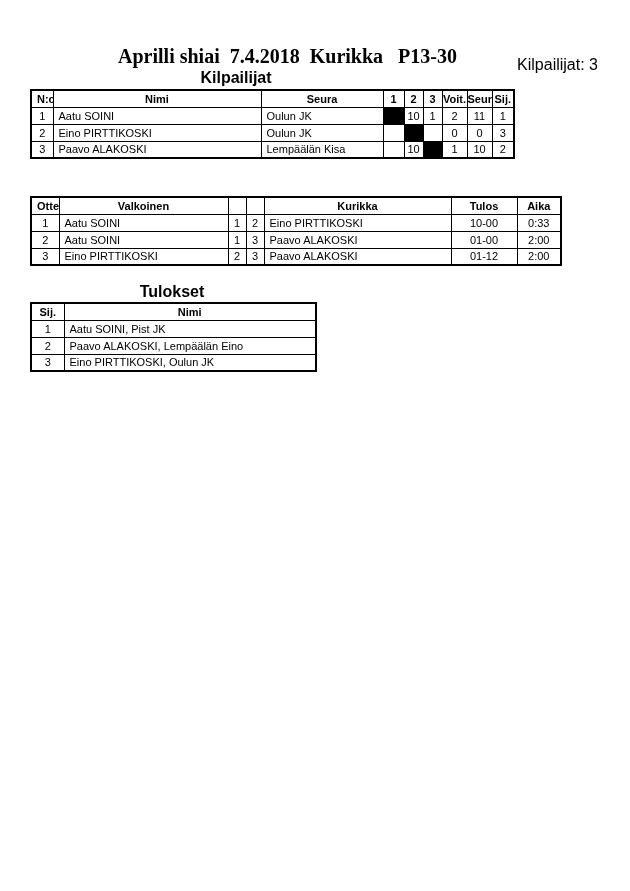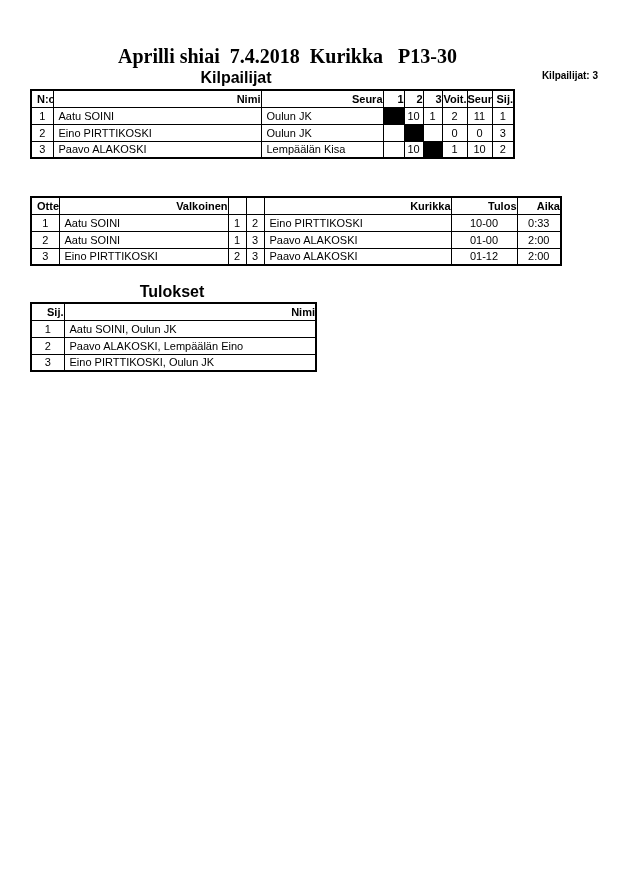--- a/index.html
+++ b/index.html
@@ -22,41 +22,41 @@
     position:absolute;
     font-size:16px; font-weight:bold;
     transform:translateX(-50%);
     white-space:nowrap;
   }
   #kilpailijat-title { left:236px; top:69px; }
   #ottelut-title   { left:295px; top:184px;margin-top:29px; }
   #tulokset-title  { left:172px; top:283px; }
 
   .count-label {
-    position:absolute; top:70px; right:32px;
-    font-size:10px; white-space:nowrap;font-weight:bold;
+    position:absolute; top:56px; right:32px;
+    font-size:16px; white-space:nowrap;
   }
 
   table {
     position:absolute;
     border-collapse:collapse;
     table-layout:fixed;
     background:#fff;
     border:2px solid #000;
   }
   th, td {
     border:1px solid #000;
     font-size:11px;
     height:17px;
     padding:0;
     overflow:hidden;
     white-space:nowrap;
     vertical-align:middle;
   }
-  th { font-weight:bold; text-align:right; }
+  th { font-weight:bold; text-align:center; }
   .left   { text-align:left; padding-left:5px; }
   .center { text-align:center; }
   .diag   { background:#000; }
 
   #competitors-table { left:30px; top:89px;  width:483px; }
   #matches-table     { left:30px; top:196px; width:530px; }
   #results-table     { left:30px; top:302px; width:285px; }
 </style>
 </head>
 <body>
@@ -187,21 +187,21 @@
       <col style="width:33px">
         <col style="width:252px">
     </colgroup>
     <tbody>
         <tr>
       <th>Sij.</th>
       <th>Nimi</th>
     </tr>
     <tr>
       <td class="center">1</td>
-      <td class="left">Aatu SOINI, Oulun JK</td>
+      <td class="left">Aatu SOINI, Pist JK</td>
     </tr>
     <tr>
       <td class="center">2</td>
       <td class="left">Paavo ALAKOSKI, Lempäälän Eino</td>
     </tr>
     <tr>
       <td class="center">3</td>
       <td class="left">Eino PIRTTIKOSKI, Oulun JK</td>
     </tr>
   </tbody>

